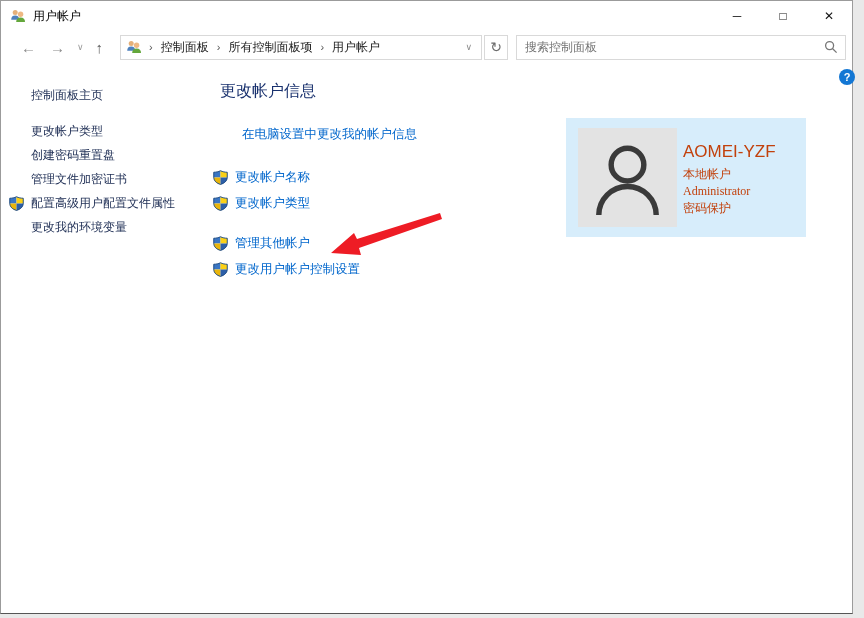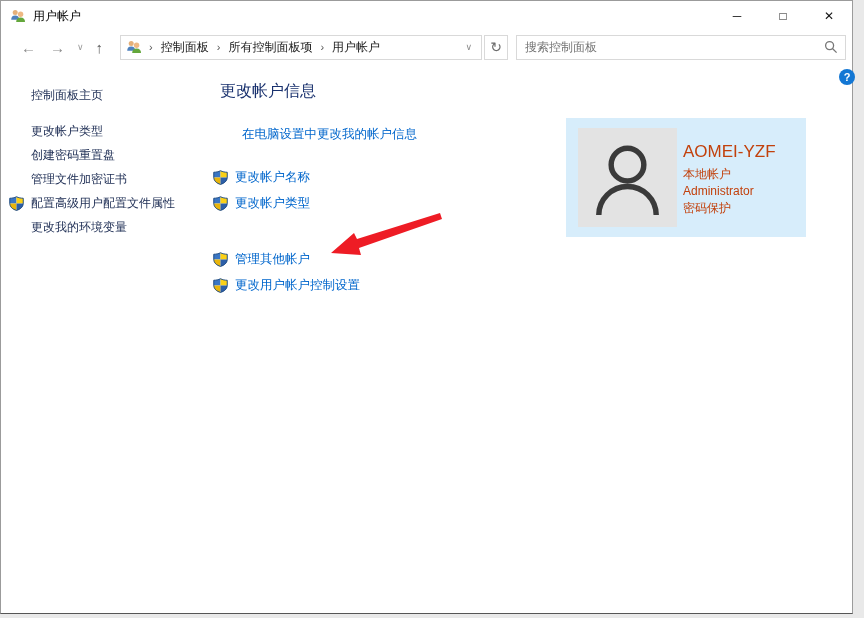--- a/index.html
+++ b/index.html
@@ -48,29 +48,29 @@
   .side-item.home { margin-bottom:21px;align-items:center; }
   .side-item.last { margin-top:4px; }
   .side-item.with-shield { margin-left:-22px;align-items:center; }
   .side-item.with-shield .shield { margin-right:7px; }
   .main { flex:1; padding-top:18px; }
   .heading { font-size:16px; font-weight:normal; color:#19316e; margin-bottom:24px; }
   .pc-link { margin-left:22px; margin-bottom:26px; font-size:12.5px; }
   .task-link { color:#0066cc; cursor:pointer; text-decoration:none; }
   .task-row { display:flex; align-items:center; gap:7px; margin-left:-7px; height:16px;
               margin-bottom:10px; font-size:12.5px; }
-  .task-row.group2 { margin-top:40px; }
+  .task-row.group2 { margin-top:24px; }
   .shield { flex:none; display:flex; }
   
   .account-panel { position:absolute; left:565px; top:55px; width:240px; height:119px; background:#d7edfb; }
   .avatar { position:absolute; left:12px; top:10px; width:99px; height:99px; background:#e3e3e3;
             display:flex; align-items:center; justify-content:center; }
   .panel-text { position:absolute; left:117px; top:24px; color:#c2410c; }
   .panel-name { font-size:17px; margin-bottom:4px; }
-  .panel-line { font-size:12px; line-height:17px; }
+  .panel-line { font-size:12px; line-height:17px;font-family:Liberation Serif, serif; }
   
   .help-btn { position:absolute; left:838px; top:68px; width:16px; height:16px; border-radius:50%;
               background:#1377d4; color:#fff; font-size:11px; font-weight:bold; border:none;
               display:flex; align-items:center; justify-content:center; cursor:pointer; }
   .anno-arrow { position:absolute; left:320px; top:205px; z-index:5; pointer-events:none; }
   .hidden-defs { position:absolute; width:0; height:0; }
 </style>
 </head>
 <body>
 

